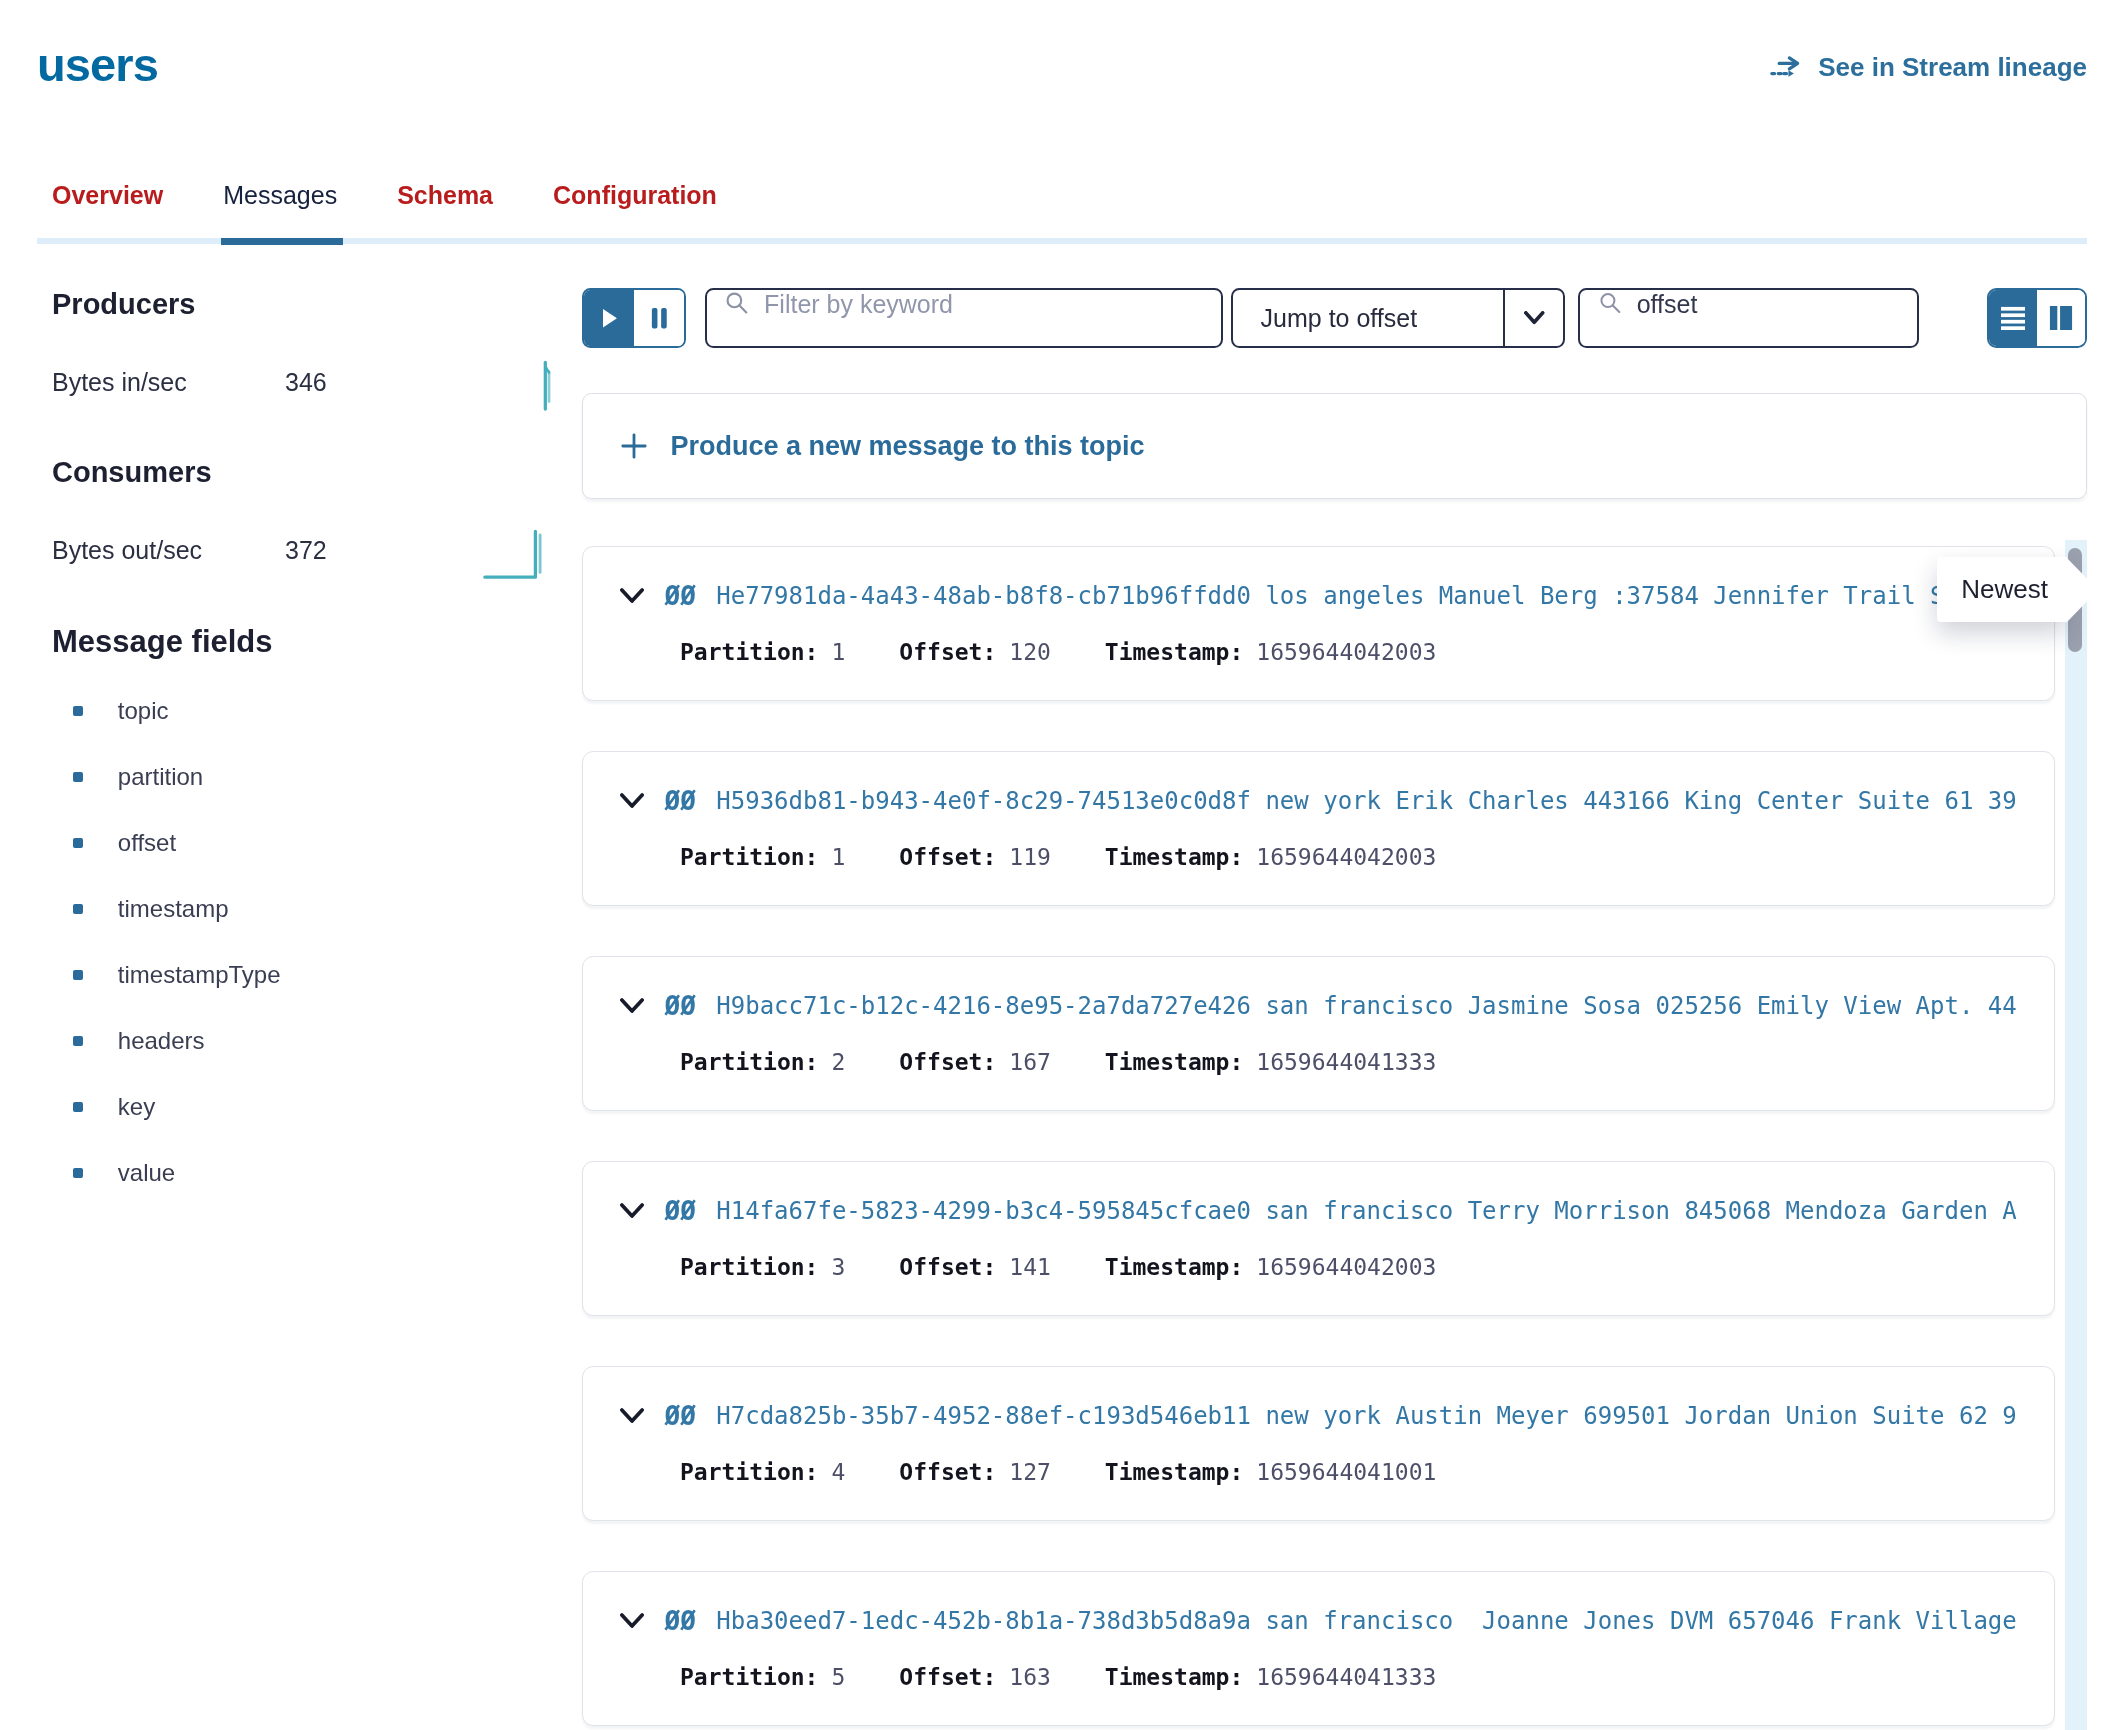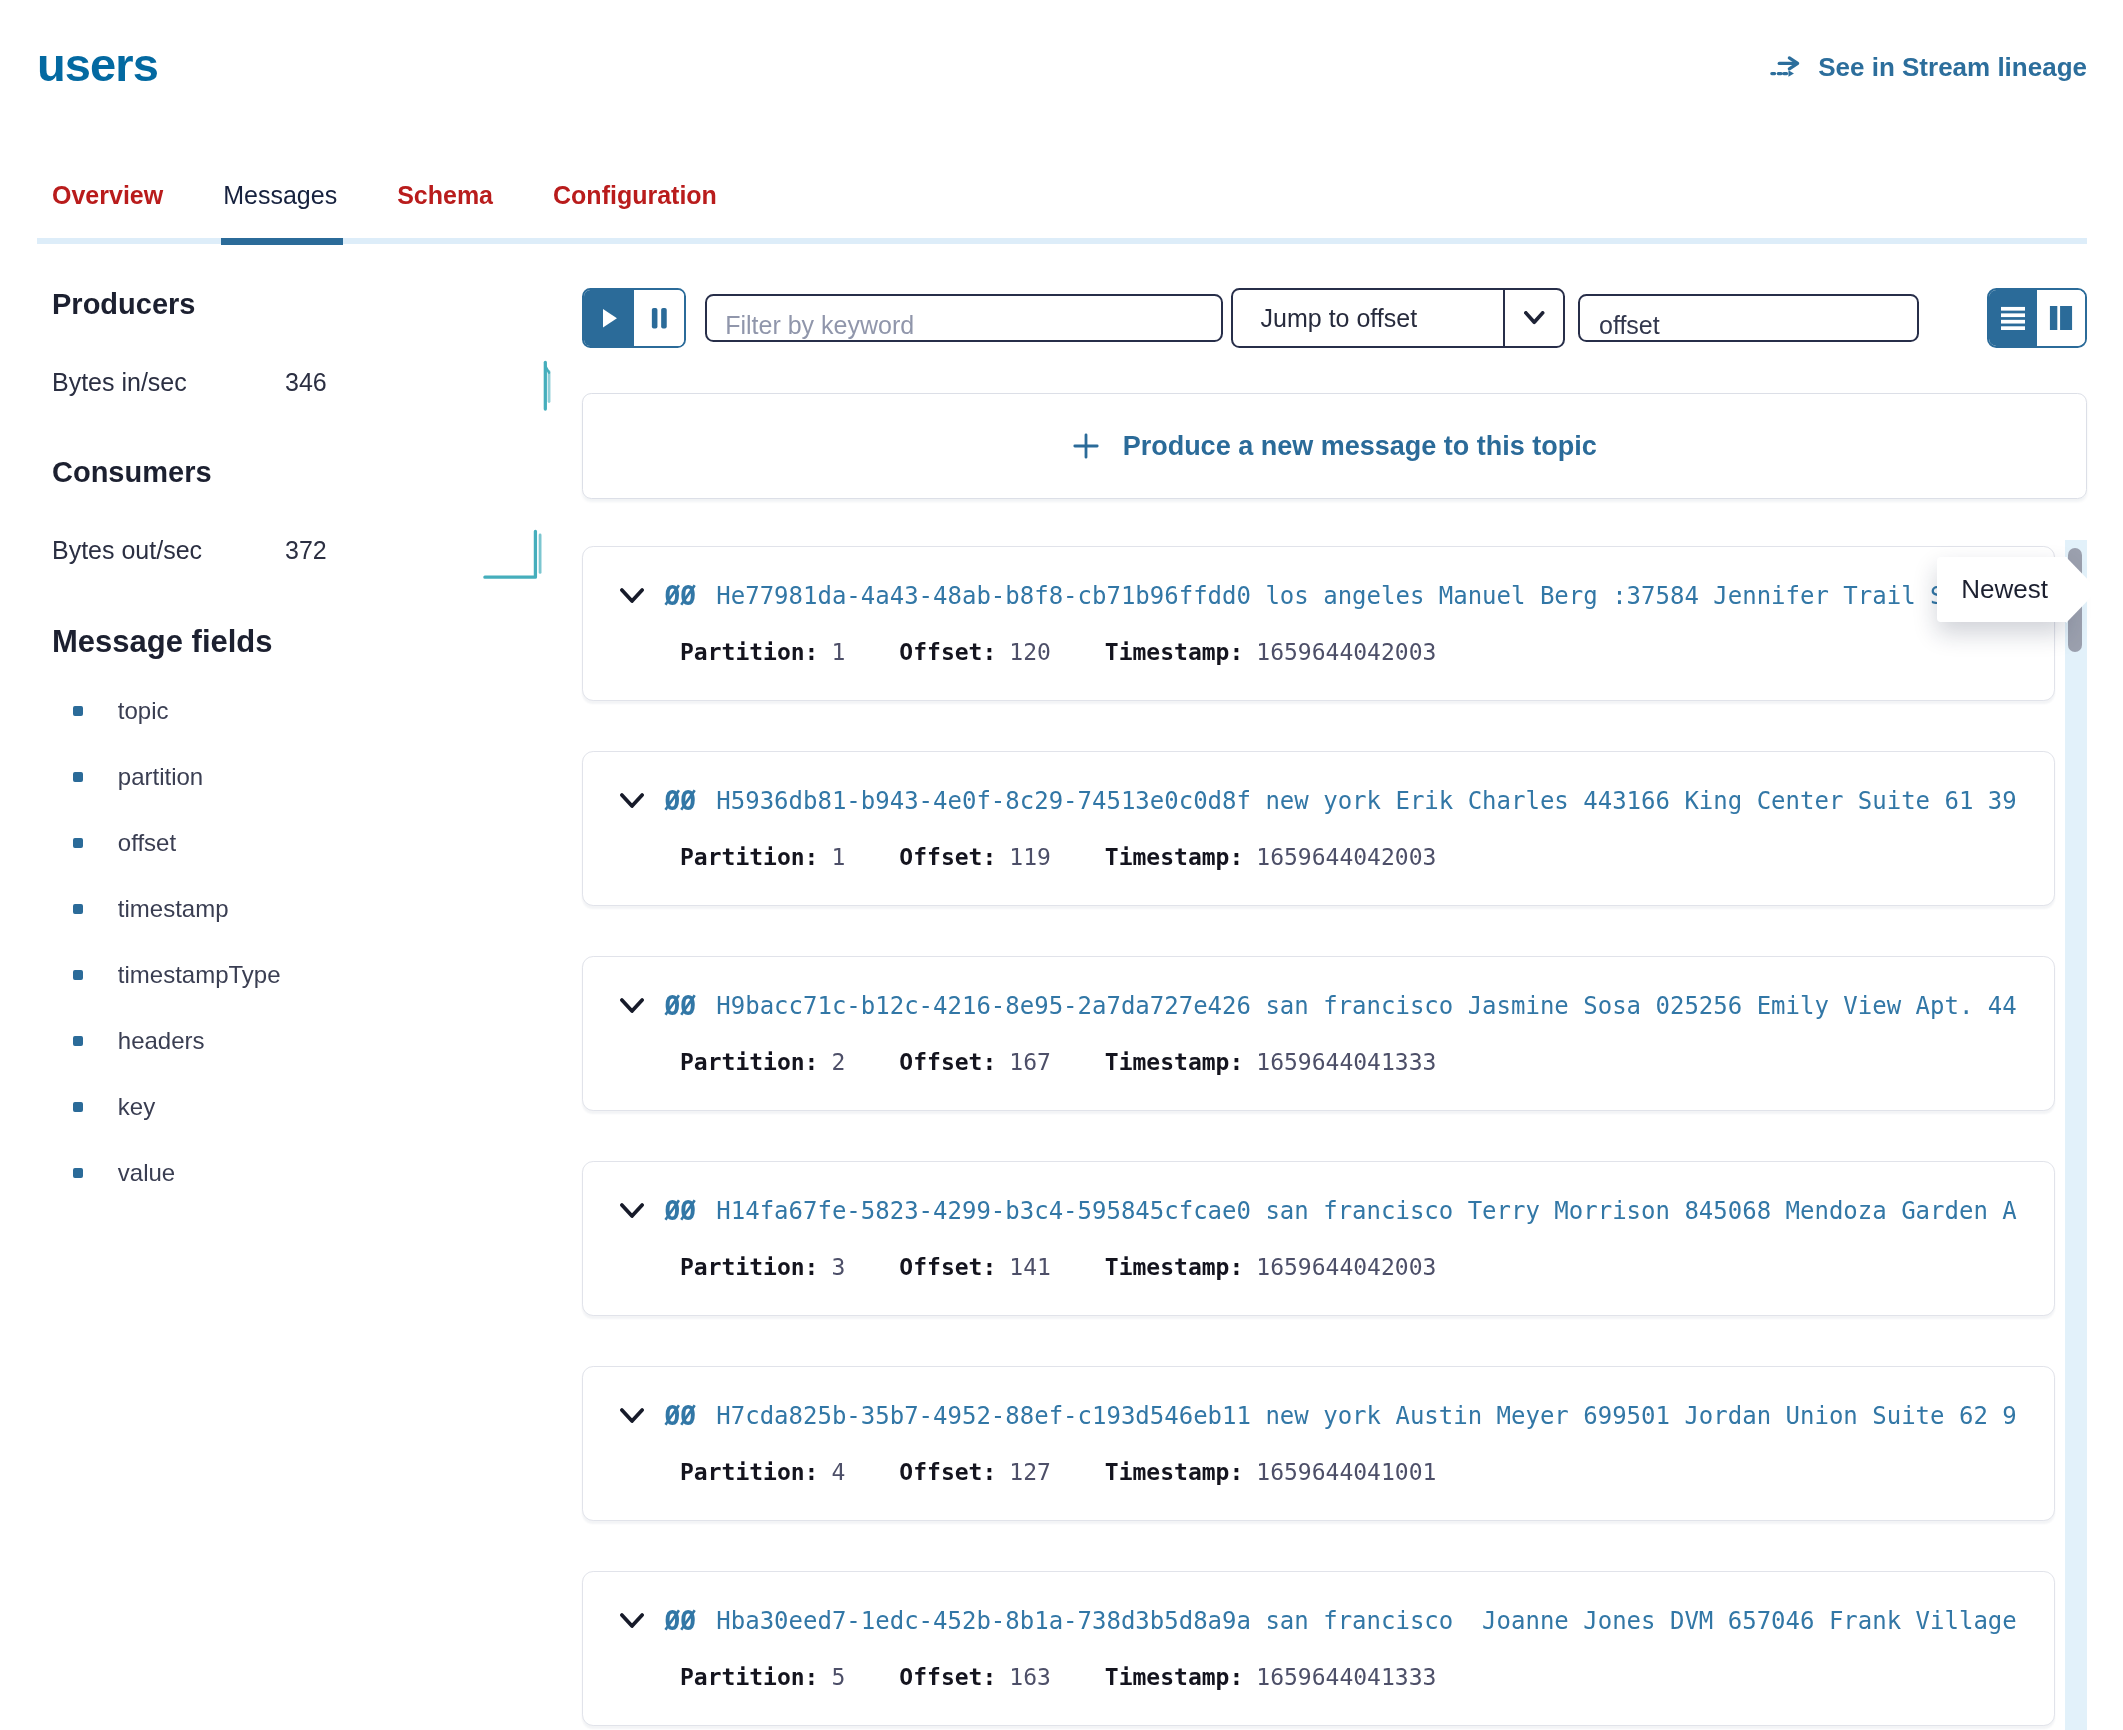--- a/index.html
+++ b/index.html
@@ -34,42 +34,42 @@
   .fields { list-style:none; }
   .fields li { display:flex; align-items:center; gap:35px; font-size:24px; color:#3a3e52; margin-bottom:38px; cursor:pointer; }
   .bullet { width:10.3px; height:10.3px; background:#2b6b99; border-radius:1.9px; margin-left:20.5px; flex-shrink:0; }
 
   
   .toolbar { display:flex; align-items:center; height:60px; margin-bottom:45px; flex-shrink:0; }
   .pp { display:flex; height:60px; border:2.8px solid #2b6b99; border-radius:8.4px; overflow:hidden; flex-shrink:0; }
   .pp button { width:50px; border:none; display:flex; align-items:center; justify-content:center; cursor:pointer; }
   .pp .play { background:#2b6b99; }
   .pp .pause { background:#ffffff; }
-  .inputbox { display:flex; align-items:flex-start; gap:15px; height:48px; border:2.8px solid #272e49;
-              border-radius:8.4px; padding:0 18.6px; background:#fff;flex-direction:column; }
+  .inputbox { display:flex; align-items:flex-start; gap:15px; height:60px; border:2.8px solid #272e49;
+              border-radius:8.4px; padding:0 18.6px; background:#fff; }
   .inputbox input { border:none; outline:none; background:transparent; font-size:25px; color:#32374d;
                     font-family:"Liberation Sans", sans-serif; width:100%; }
   .inputbox input::placeholder { color:#9096ab; }
   .filter { width:518px; margin-left:18.6px; }
   .jump { display:flex; align-items:stretch; height:60px; border:2.8px solid #272e49; border-radius:8.4px;
           margin-left:8px; background:#fff; cursor:pointer; flex-shrink:0; }
   .jump-label { display:flex; align-items:center; padding:0 28px; font-size:25px; color:#272b3d; width:270px; }
   .jump-div { width:2.8px; background:#272e49; }
   .jump-chev { width:58px; display:flex; align-items:center; justify-content:center; }
   .offsetbox { width:341px; margin-left:13px; }
   .vt { display:flex; height:60px; border:2.8px solid #2b6b99; border-radius:9.3px; overflow:hidden;
         margin-left:auto; flex-shrink:0; }
   .vt button { width:48px; border:none; display:flex; align-items:center; justify-content:center; cursor:pointer; }
   .vt .list { background:#2b6b99; }
   .vt .cols { background:#ffffff; }
 
   
   .produce { height:106px; border:1.9px solid #dcdfe7; border-radius:9.3px; display:flex; align-items:center;
              gap:22.4px; padding:0 37px; margin-bottom:47px; box-shadow:0 2.8px 2.8px rgba(23,43,77,.06);
-             color:#2b6b99; font-size:27px; font-weight:700; cursor:pointer; flex-shrink:0;justify-content:center; }
+             color:#2b6b99; font-size:27px; font-weight:700; cursor:pointer; flex-shrink:0; }
 
   
   .mlist { position:relative; flex:1; min-height:0; }
   .card { border:1.9px solid #e1e3ea; border-radius:11.2px; box-shadow:0 2.8px 1.9px rgba(23,43,77,.05);
           padding:34px 37px 0; height:155px; margin:0 32px 50px 0; background:#fff; cursor:pointer; }
   .row1 { display:flex; align-items:center; gap:20.5px; }
   .row1 .chev { flex-shrink:0; display:flex; cursor:pointer; }
   .glyphs { font-family:"DejaVu Sans Mono", monospace; font-size:26px; font-weight:bold; color:#3277a6; flex-shrink:0;text-align:center; }
   .summary { font-family:"DejaVu Sans Mono", monospace; font-size:24px; color:#3277a6;
              white-space:pre; overflow:hidden; flex:1; }

